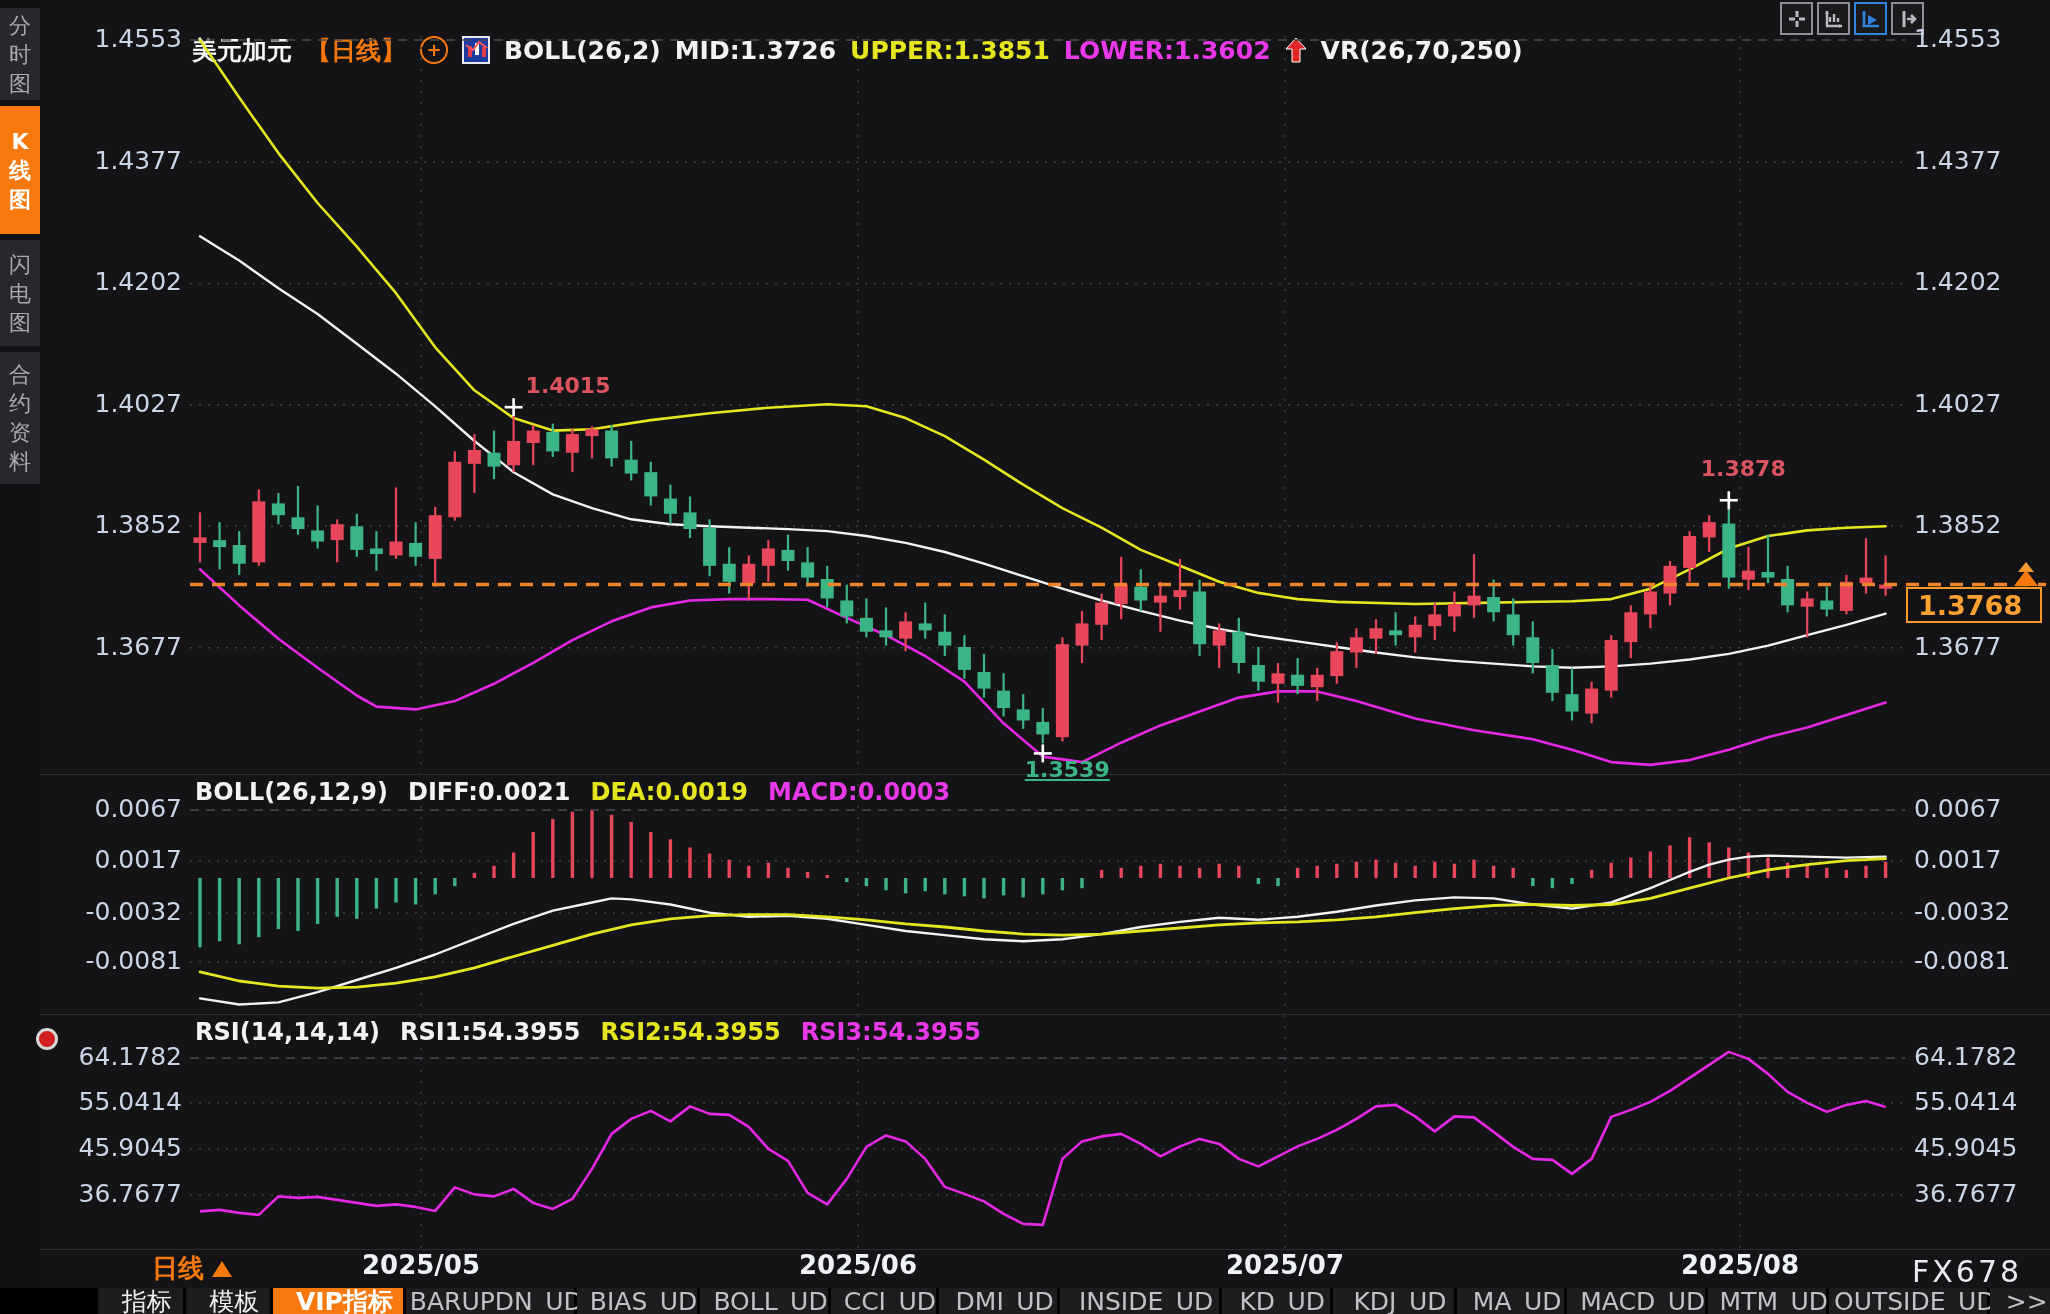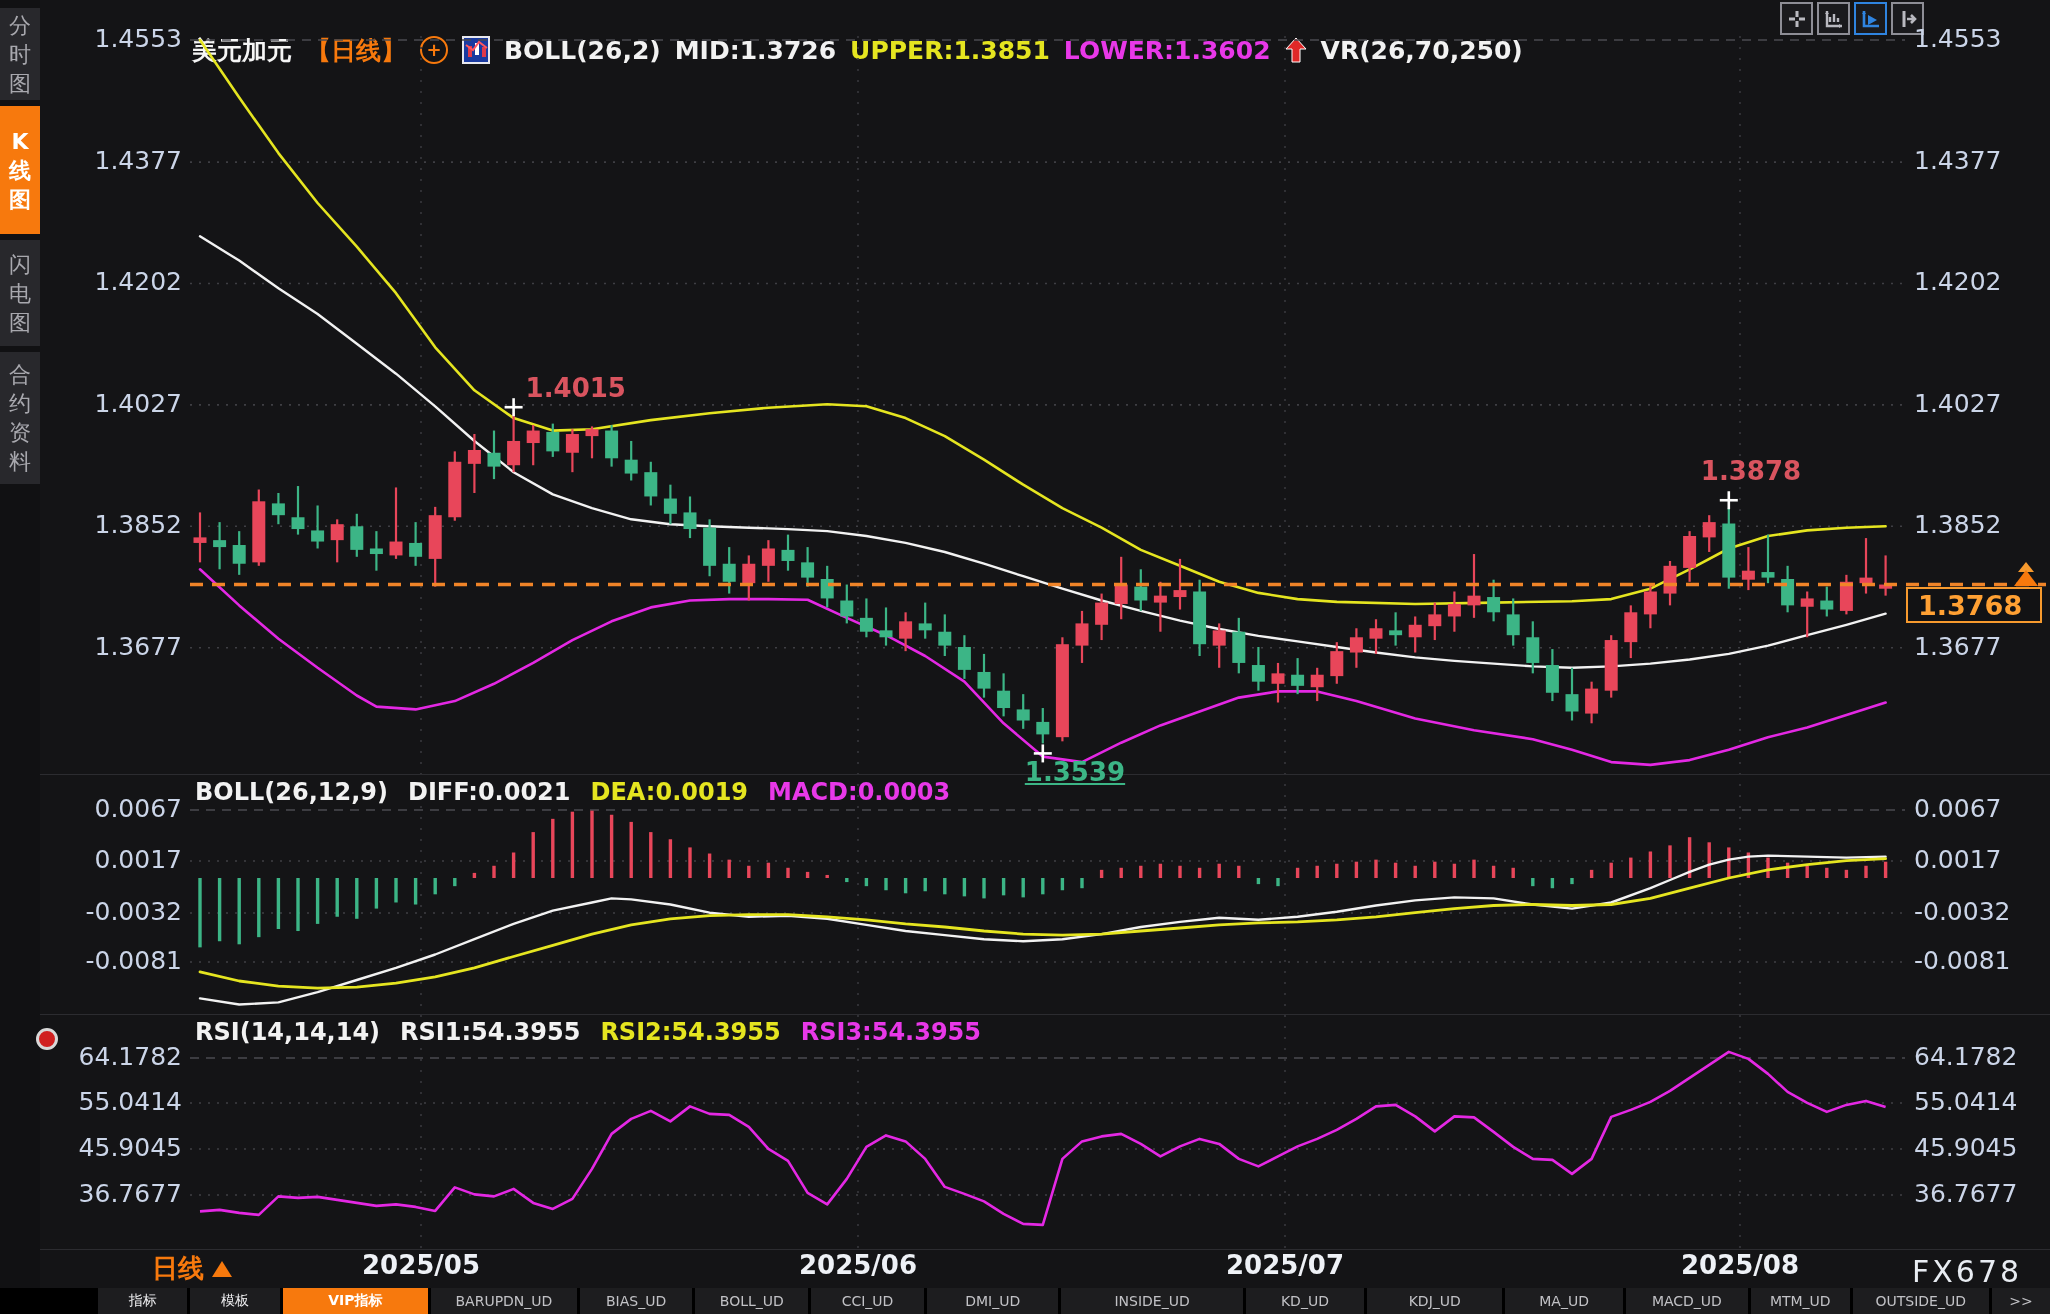--- a/index.html
+++ b/index.html
@@ -31,33 +31,33 @@
   .month{position:absolute;top:1250px;color:#eef1f6;font-size:26px;font-weight:700;transform:translateX(-50%);}
   
   .pane-hdr{position:absolute;display:flex;gap:20px;font-size:24px;font-weight:600;white-space:nowrap;color:#f2f2f2;}
   .lab-dea{color:#e5e520;} .lab-macd{color:#e838e8;}
   .lab-rsi2{color:#e5e520;} .lab-rsi3{color:#e838e8;}
   
   #pricebox{position:absolute;left:1906px;top:587px;width:136px;height:36px;border:2px solid #f79a2e;
             background:#121214;color:#ffa033;font-size:27px;font-weight:600;display:flex;
             align-items:center;padding-left:10px;box-sizing:border-box;}
   
-  .anno{position:absolute;font-size:26px;font-weight:700;}
+  .anno{position:absolute;font-size:22px;font-weight:700;}
   
   #periodlbl{position:absolute;left:152px;top:1251px;color:#f7790d;font-size:26px;font-weight:700;
              display:flex;align-items:center;gap:8px;cursor:pointer;}
   #periodlbl .tri{width:0;height:0;border-left:10px solid transparent;border-right:10px solid transparent;
                   border-bottom:16px solid #f7790d;}
   
   #wm{position:absolute;left:1912px;top:1254px;color:#e8ecf2;font-size:30px;letter-spacing:3px;font-weight:500;}
   
   #tabbar{position:absolute;left:0;top:1288px;width:2050px;height:26px;background:#000;
           display:flex;align-items:stretch;padding-left:98px;gap:3px;box-sizing:border-box;}
-  .tab{background:#1d1d1f;color:#c2c2c6;font-size:14px;display:flex;align-items:center;
-       justify-content:center;cursor:pointer;white-space:nowrap;}
+  .tab{background:#1d1d1f;color:#c2c2c6;font-size:25px;display:flex;align-items:center;
+       justify-content:center;cursor:pointer;white-space:nowrap;padding-left:13px;}
   .tab.light{color:#f0f0f2;}
   .tab.active{background:#f7790d;color:#fff;font-weight:700;}
   
   .hsep{position:absolute;left:40px;width:2010px;height:1px;background:#2c2c30;}
   #recdot{position:absolute;left:36px;top:1028px;width:22px;height:22px;border-radius:50%;
           border:3px solid #d8d8d8;background:#d02020;box-sizing:border-box;}
 </style>
 </head>
 <body>
 

